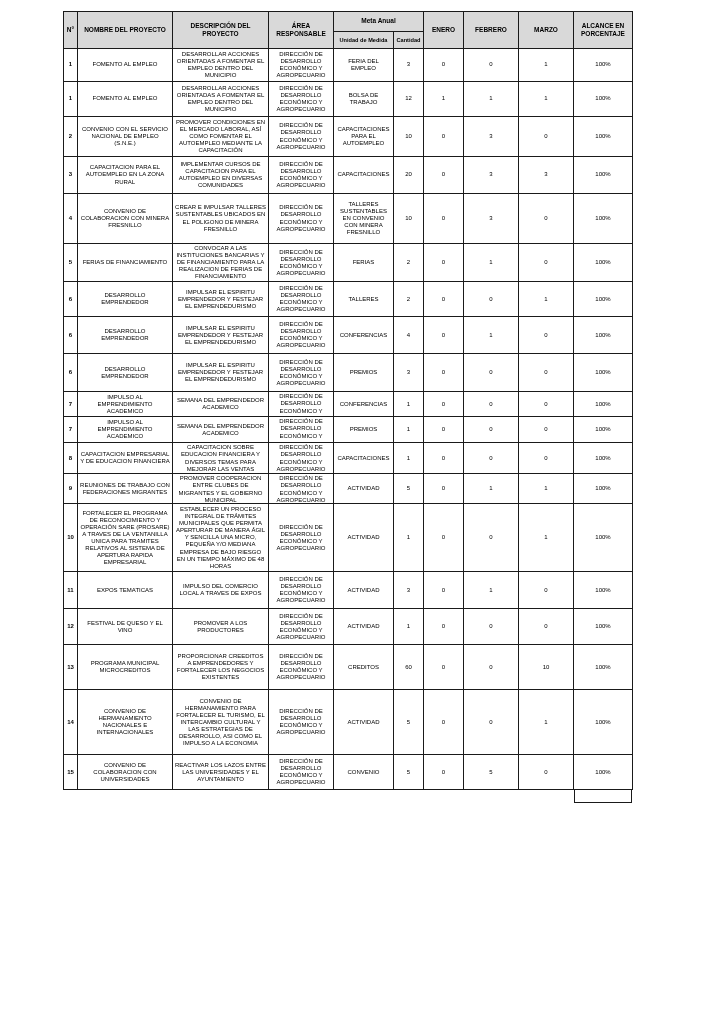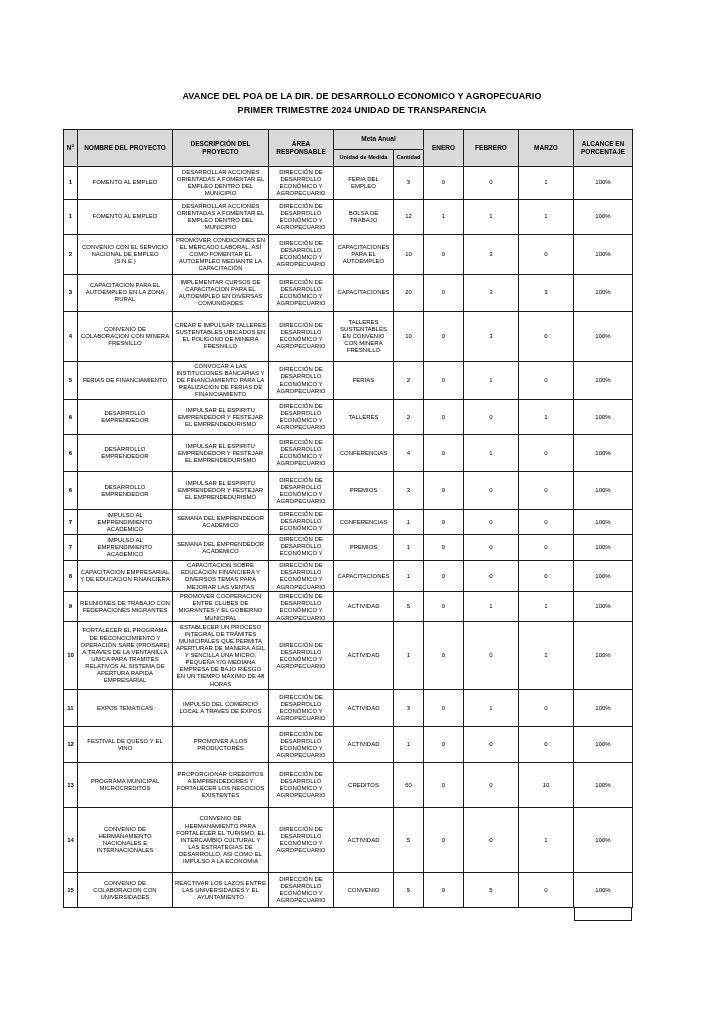--- a/index.html
+++ b/index.html
@@ -62,24 +62,20 @@
     border: 1px solid #1a1a1a;
     border-top: none;
     background: #ffffff;
   }
 </style>
 </head>
 <body>
 
 <div class="sheet">
 
-  <div class="title-block">
-    <div class="title-line">AVANCE DEL POA DE LA DIR. DE DESARROLLO ECONOMICO Y AGROPECUARIO</div>
-    <div class="title-line">PRIMER TRIMESTRE 2024 UNIDAD DE TRANSPARENCIA</div>
-  </div>
 
   <table class="poa">
     <colgroup>
       <col style="width:14px">
         <col style="width:95px">
         <col style="width:96px">
       <col style="width:65px">
         <col style="width:60px">
         <col style="width:30px">
       <col style="width:40px">

